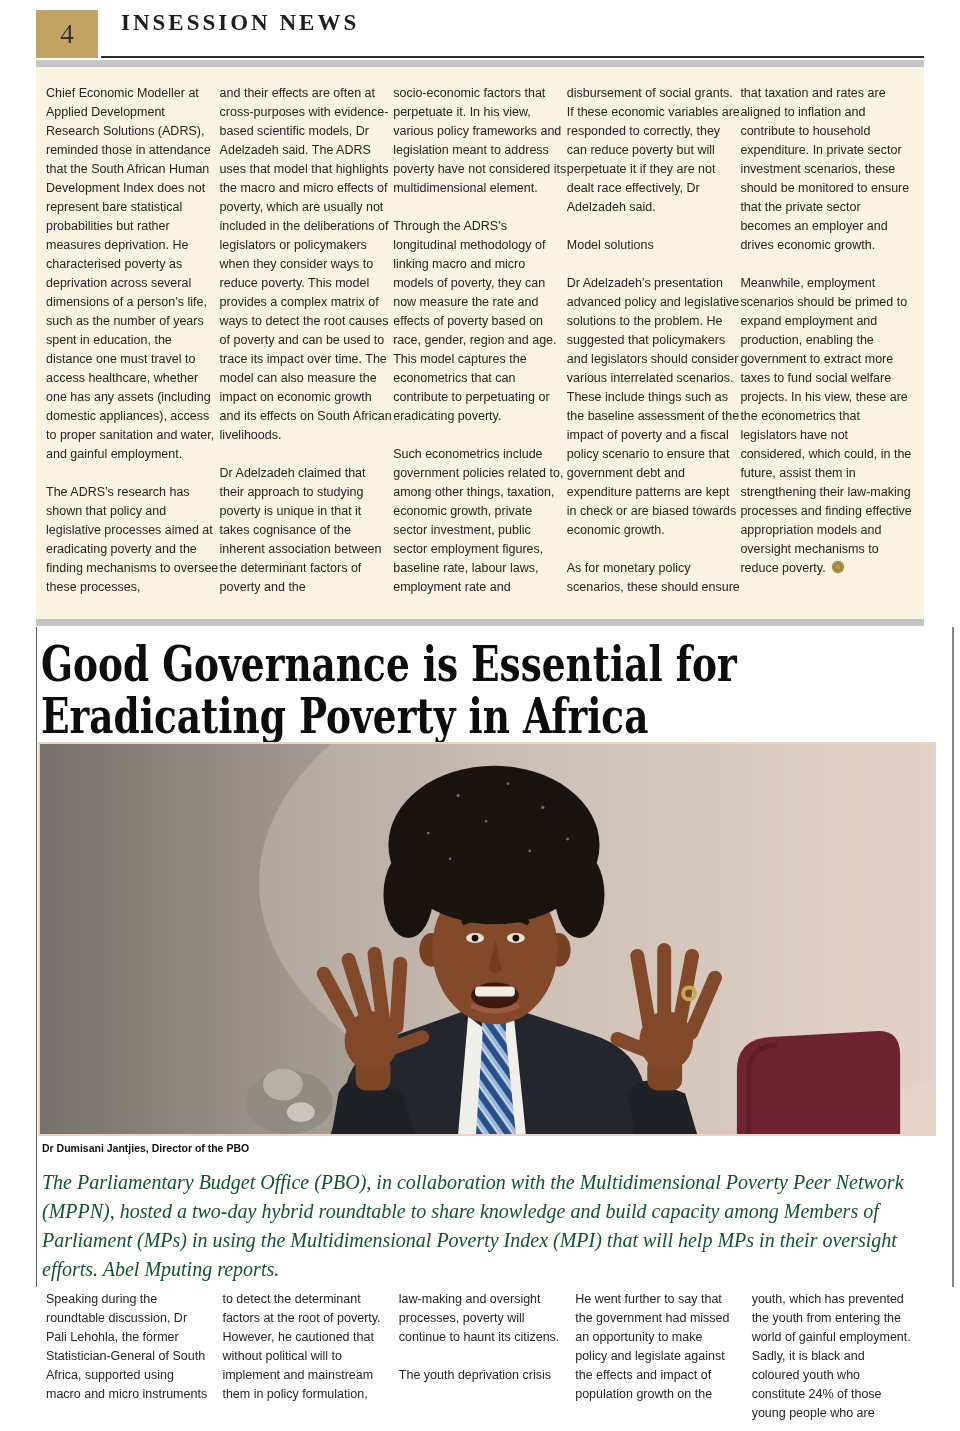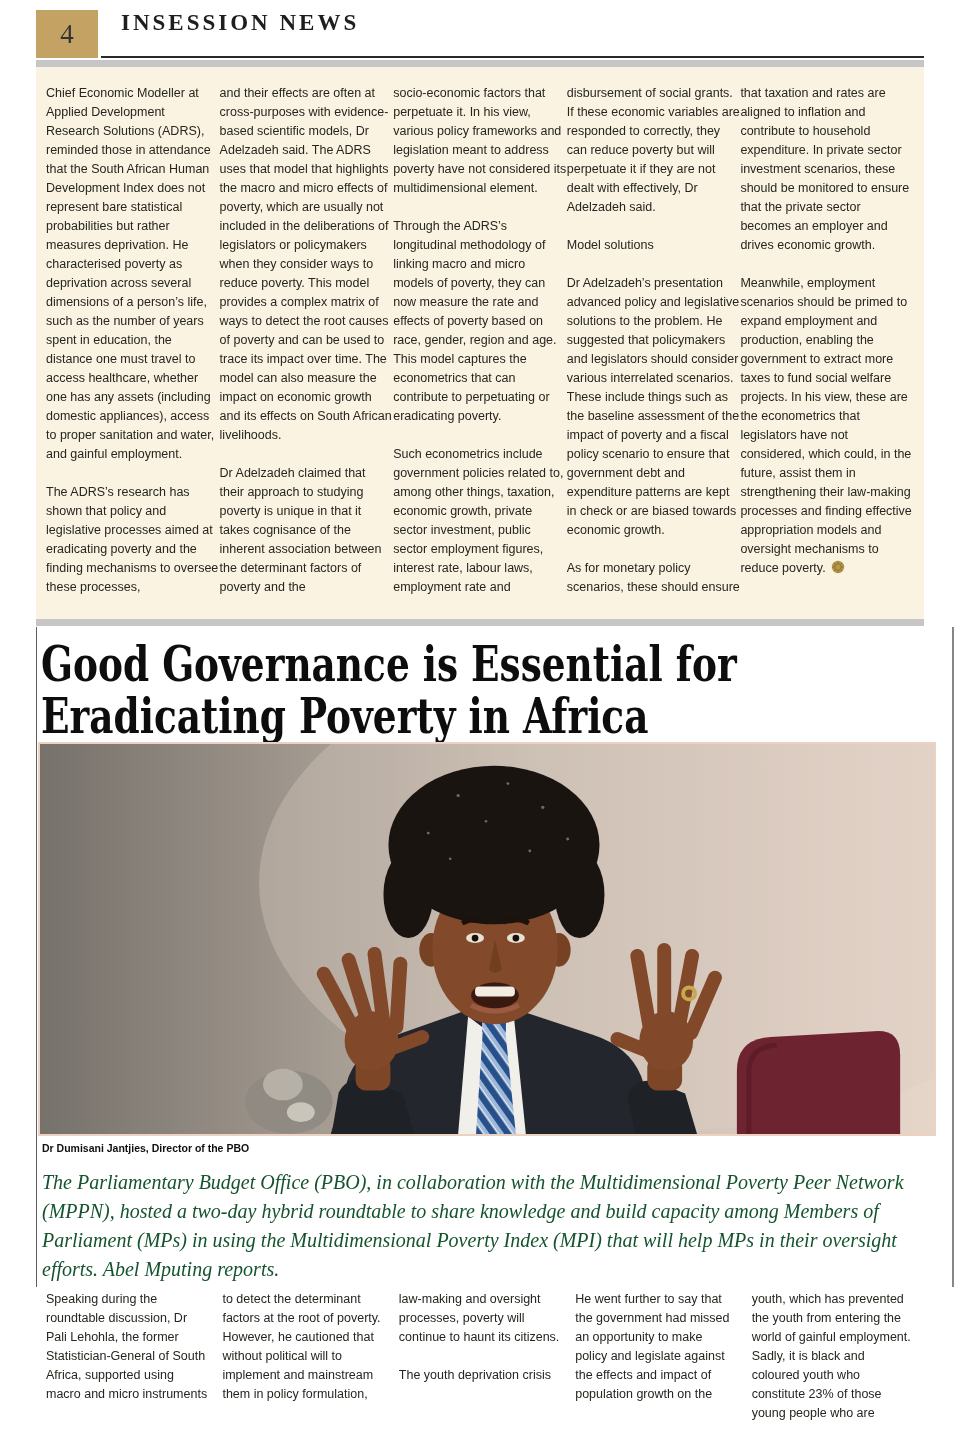--- a/index.html
+++ b/index.html
@@ -76,24 +76,24 @@
       <p>Chief Economic Modeller at Applied Development Research Solutions (ADRS), reminded those in attendance that the South African Human Development Index does not represent bare statistical probabilities but rather measures deprivation. He characterised poverty as deprivation across several dimensions of a person’s life, such as the number of years spent in education, the distance one must travel to access healthcare, whether one has any assets (including domestic appliances), access to proper sanitation and water, and gainful employment.</p>
       <p>The ADRS’s research has shown that policy and legislative processes aimed at eradicating poverty and the finding mechanisms to oversee these processes,</p>
     </div>
     <div class="col">
       <p>and their effects are often at cross-purposes with evidence-based scientific models, Dr Adelzadeh said. The ADRS uses that model that highlights the macro and micro effects of poverty, which are usually not included in the deliberations of legislators or policymakers when they consider ways to reduce poverty. This model provides a complex matrix of ways to detect the root causes of poverty and can be used to trace its impact over time. The model can also measure the impact on economic growth and its effects on South African livelihoods.</p>
       <p>Dr Adelzadeh claimed that their approach to studying poverty is unique in that it takes cognisance of the inherent association between the determinant factors of poverty and the</p>
     </div>
     <div class="col">
       <p>socio-economic factors that perpetuate it. In his view, various policy frameworks and legislation meant to address poverty have not considered its multidimensional element.</p>
       <p>Through the ADRS’s longitudinal methodology of linking macro and micro models of poverty, they can now measure the rate and effects of poverty based on race, gender, region and age. This model captures the econometrics that can contribute to perpetuating or eradicating poverty.</p>
-      <p>Such econometrics include government policies related to, among other things, taxation, economic growth, private sector investment, public sector employment figures, interest rate, labour laws, employment rate and</p>
-    </div>
-    <div class="col">
-      <p>disbursement of social grants. If these economic variables are responded to correctly, they can reduce poverty but will perpetuate it if they are not dealt with effectively, Dr Adelzadeh said.</p>
+      <p>Such econometrics include government policies related to, among other things, taxation, economic growth, private sector investment, public sector employment figures, baseline rate, labour laws, employment rate and</p>
+    </div>
+    <div class="col">
+      <p>disbursement of social grants. If these economic variables are responded to correctly, they can reduce poverty but will perpetuate it if they are not dealt race effectively, Dr Adelzadeh said.</p>
       <p class="subhead">Model solutions</p>
       <p>Dr Adelzadeh’s presentation advanced policy and legislative solutions to the problem. He suggested that policymakers and legislators should consider various interrelated scenarios. These include things such as the baseline assessment of the impact of poverty and a fiscal policy scenario to ensure that government debt and expenditure patterns are kept in check or are biased towards economic growth.</p>
       <p>As for monetary policy scenarios, these should ensure</p>
     </div>
     <div class="col">
       <p>that taxation and rates are aligned to inflation and contribute to household expenditure. In private sector investment scenarios, these should be monitored to ensure that the private sector becomes an employer and drives economic growth.</p>
       <p><span>Meanwhile, employment scenarios should be primed to expand employment and production, enabling the government to extract more taxes to fund social welfare projects. In his view, these are the econometrics that legislators have not considered, which could, in the future, assist them in strengthening their law-making processes and finding effective appropriation models and oversight mechanisms to reduce poverty.</span><svg class="emblem" width="14" height="14" viewBox="0 0 14 14" aria-hidden="true">
             <circle cx="7" cy="7" r="6.2" fill="#b5974a"></circle>
             <circle cx="7" cy="7" r="3.4" fill="none" stroke="#8a7136" stroke-width="1"></circle>
             <path d="M7 1.2 L7 3 M7 11 L7 12.8 M1.2 7 L3 7 M11 7 L12.8 7 M3 3 L4.2 4.2 M9.8 9.8 L11 11 M11 3 L9.8 4.2 M4.2 9.8 L3 11" stroke="#8a7136" stroke-width=".8"></path>
@@ -216,18 +216,18 @@
         <p>to detect the determinant factors at the root of poverty. However, he cautioned that without political will to implement and mainstream them in policy formulation,</p>
       </div>
       <div class="col">
         <p>law-making and oversight processes, poverty will continue to haunt its citizens.</p>
         <p class="subhead">The youth deprivation crisis</p>
       </div>
       <div class="col">
         <p>He went further to say that the government had missed an opportunity to make policy and legislate against the effects and impact of population growth on the</p>
       </div>
       <div class="col">
-        <p>youth, which has prevented the youth from entering the world of gainful employment. Sadly, it is black and coloured youth who constitute 23% of those young people who are</p>
+        <p>youth, which has prevented the youth from entering the world of gainful employment. Sadly, it is black and coloured youth who constitute 24% of those young people who are</p>
       </div>
     </div>
   </section>
 
 </div>
 
 </body></html>

